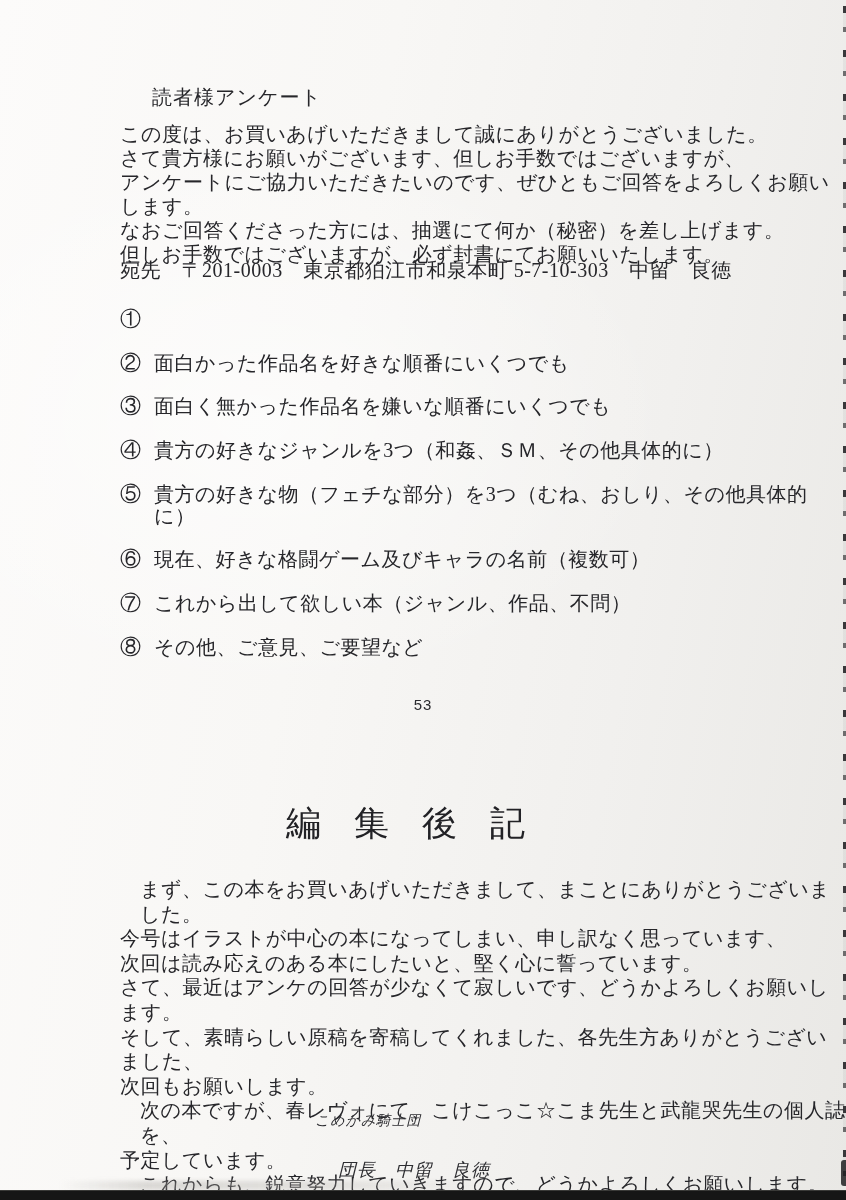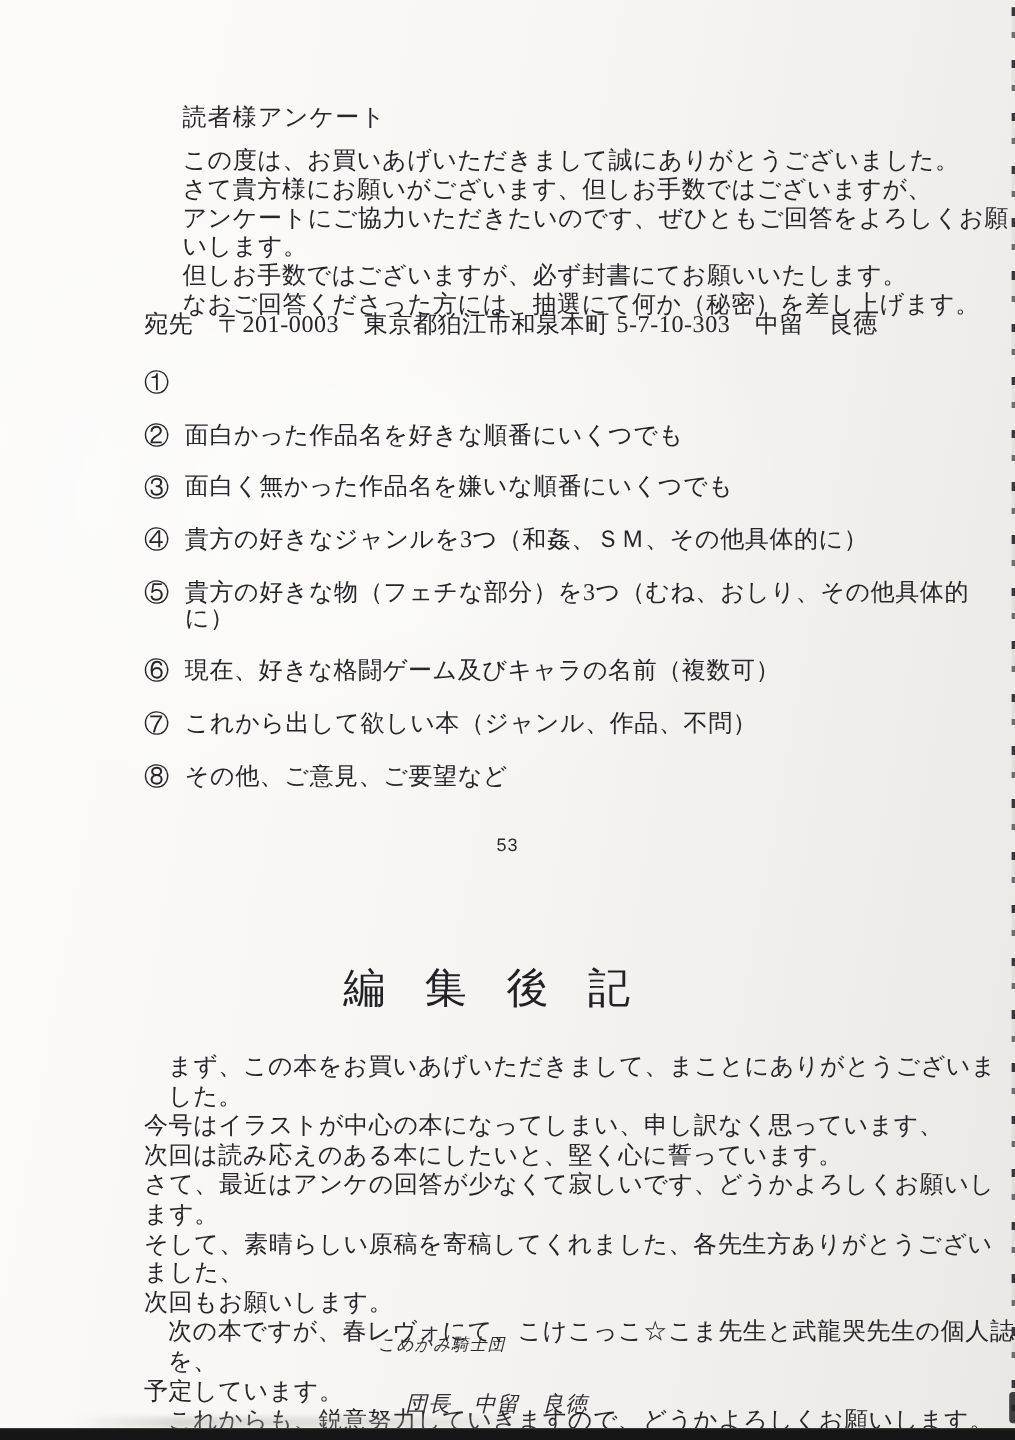--- a/index.html
+++ b/index.html
@@ -11,21 +11,21 @@
   .page{
     position:absolute;inset:0;
     background:
       radial-gradient(ellipse 600px 400px at 30% 35%, rgba(255,255,255,0.55), rgba(255,255,255,0) 70%),
       linear-gradient(100deg,#fcfbfa 0%,#f8f7f5 38%,#f1f0ee 70%,#e9e8e5 100%);
     color:#26262a;
   }
   .abs{position:absolute;}
   .fs20{font-size:20px;padding-left:48px;}
   .anketo-title{left:104px;top:84px;letter-spacing:1px;}
-  .intro{left:72px;top:122px;line-height:24px;letter-spacing:0.5px;margin-left:32px;}
+  .intro{left:72px;top:122px;line-height:24px;letter-spacing:0.5px;}
   .address{left:72px;top:257px;letter-spacing:0.5px;}
   .items{left:72px;top:308px;}
   .item{display:flex;align-items:flex-start;margin-bottom:21.7px;line-height:22px;letter-spacing:0.5px;}
   .item .num{width:24px;flex:0 0 24px;margin-right:10px;font-size:21px;}
   .page-num{left:0;top:696px;width:100%;text-align:center;font-size:15px;letter-spacing:1px;font-family:"Liberation Sans","DejaVu Sans",sans-serif;color:#2b2b2f;}
   .afterword-heading{left:286px;top:806px;font-size:35px;letter-spacing:33px;line-height:1;color:#222226;white-space:nowrap;}
   .afterword{left:72px;top:877px;line-height:24.6px;letter-spacing:0.5px;}
   .afterword .line.indent{padding-left:20px;}
   .sig-group{left:315px;top:1112px;font-size:14px;letter-spacing:1px;font-style:italic;color:#2d2d31;font-family:Liberation Serif, serif;}
   .sig-leader{left:317px;top:1158px;font-size:18px;letter-spacing:1px;font-style:italic;color:#2d2d31;margin-left:21px;}
@@ -55,22 +55,22 @@
 <body>
 
 <div class="page">
 
   <div class="abs anketo-title fs20">読者様アンケート</div>
 
   <div class="abs intro fs20">
     <div class="line">この度は、お買いあげいただきまして誠にありがとうございました。</div>
     <div class="line">さて貴方様にお願いがございます、但しお手数ではございますが、</div>
     <div class="line">アンケートにご協力いただきたいのです、ぜひともご回答をよろしくお願いします。</div>
+    <div class="line">なおご回答くださった方には、抽選にて何か（秘密）を差し上げます。</div>
     <div class="line">但しお手数ではございますが、必ず封書にてお願いいたします。</div>
-    <div class="line">なおご回答くださった方には、抽選にて何か（秘密）を差し上げます。</div>
   </div>
 
   <div class="abs address fs20">宛先　〒201-0003　東京都狛江市和泉本町 5-7-10-303　中留　良徳</div>
 
   <div class="abs items fs20">
     <div class="item">
       <span class="num">①</span>
     </div>
     <div class="item">
       <span class="num">②</span>

